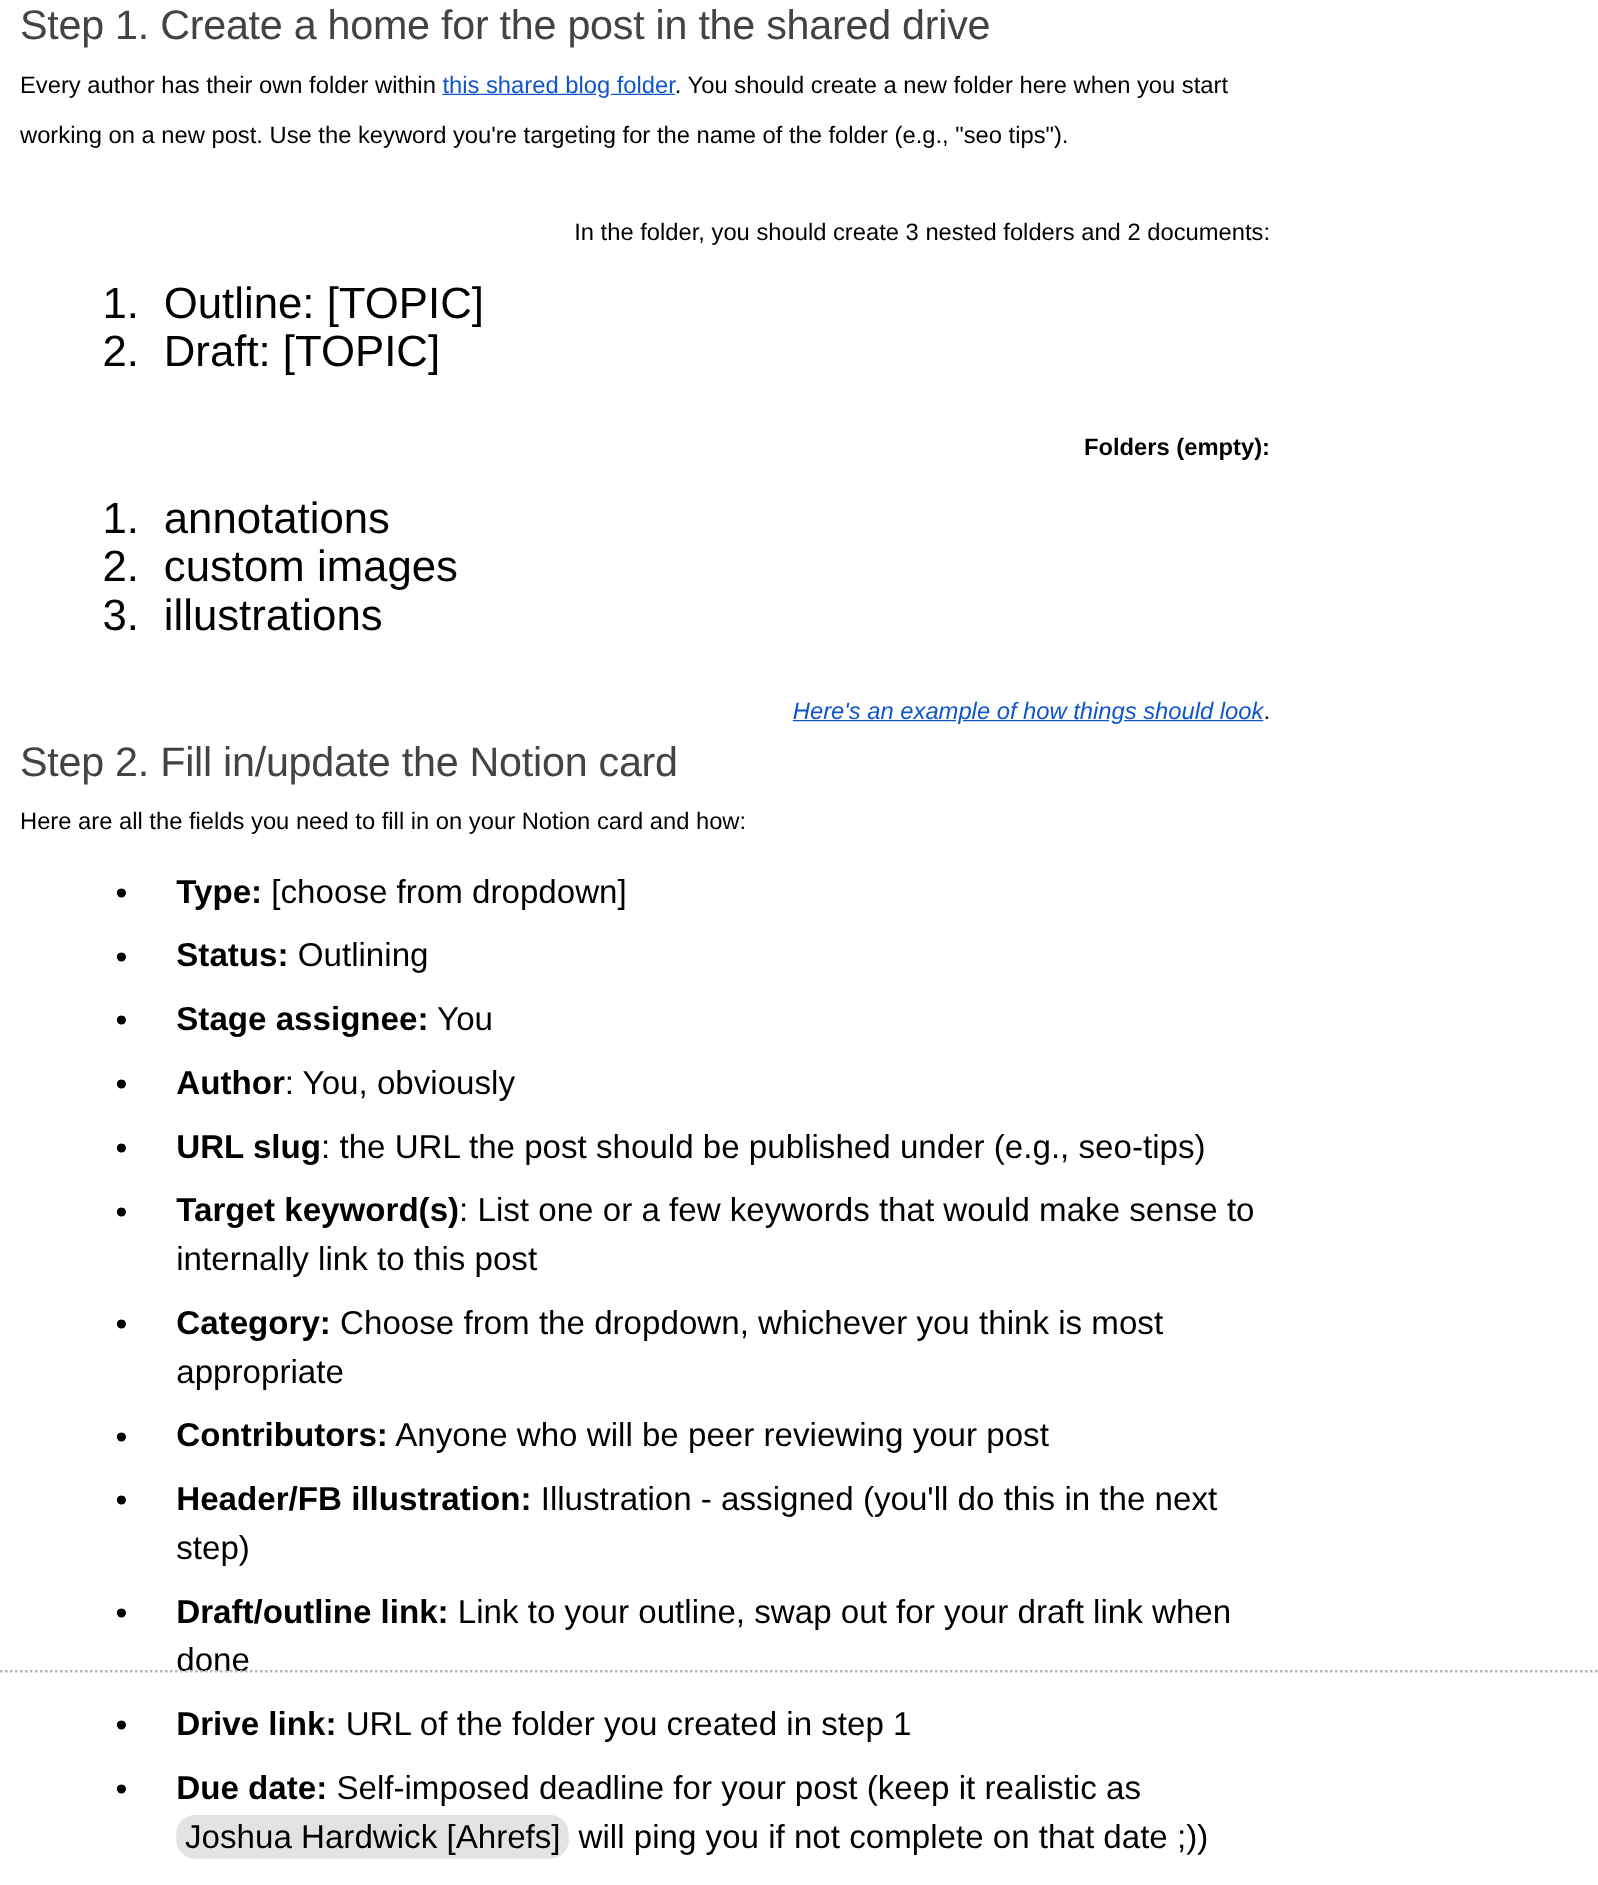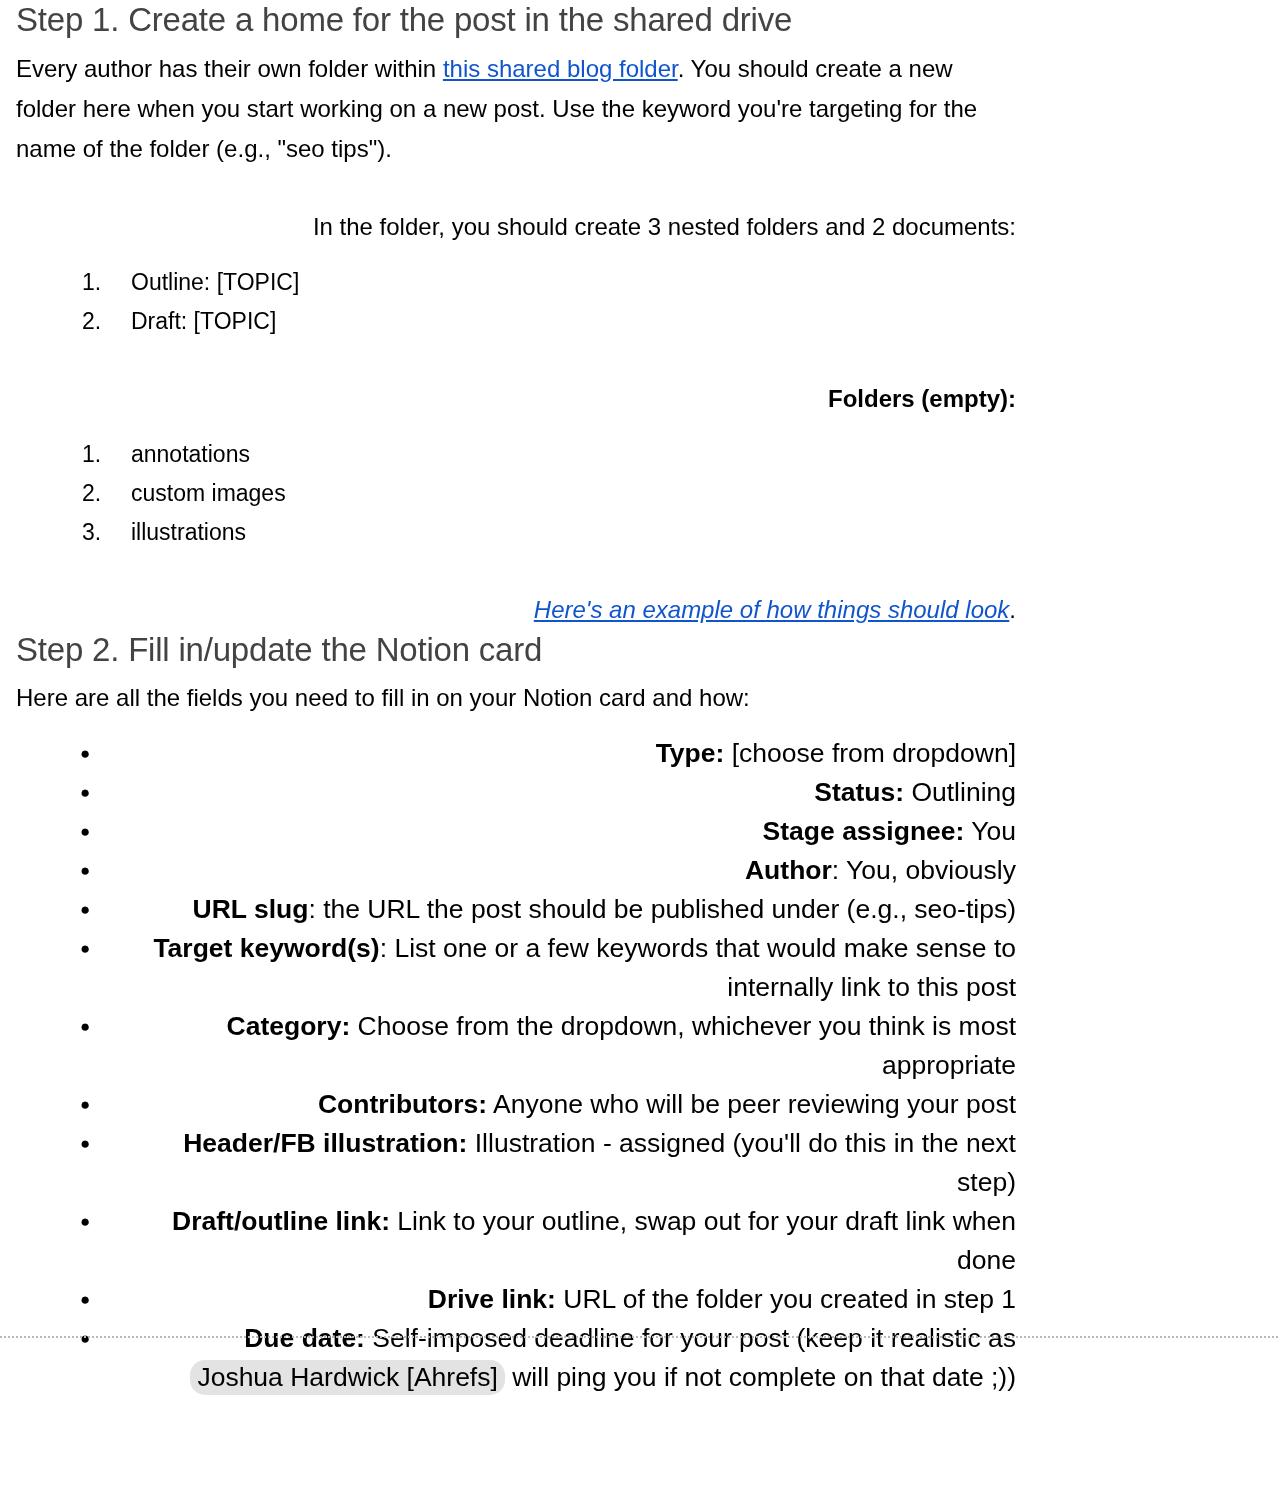--- a/index.html
+++ b/index.html
@@ -27,21 +27,21 @@
     color: #434343;
     margin: 0;
     padding: 0;
     line-height: 1.2;
     letter-spacing: -0.2px;
   }
   .h1-top { padding-top: 13px; }
   .h2-top { margin-top: 58px; }
 
   p.body-para {
-    font-size: 24px;
+    font-size: 19px;
     line-height: 40px;
     margin: 9px 0 0 0;
     padding: 0;
     color: #000000;
   }
   p.gap-para {
     margin-top: 38px;
     text-align: right;
   }
   .lead-bold {
@@ -61,21 +61,21 @@
   }
 
   ol.num-list {
     margin: 16px 0 0 0;
     padding: 0;
     list-style: none;
     counter-reset: numitem;
   }
   ol.num-list > li {
     counter-increment: numitem;
-    font-size: 23px;
+    font-size: 35px;
     line-height: 39px;
     position: relative;
     padding-left: 115px;
     margin: 0;
   }
   ol.num-list > li::before {
     content: counter(numitem) ".";
     position: absolute;
     left: 66px;
     top: 0;
@@ -85,22 +85,21 @@
   ul.bullet-list {
     margin: 16px 0 0 0;
     padding: 0;
     list-style: none;
   }
   ul.bullet-list > li {
     font-size: 26.5px;
     line-height: 39px;
     position: relative;
     padding-left: 113px;
-    margin: 0;
-    text-align: right;
+    margin: 12px;
   }
   ul.bullet-list > li::before {
     content: "\25CF";
     position: absolute;
     left: 64px;
     top: 0;
     font-size: 17px;
     line-height: 39px;
   }
   .b { font-weight: bold; }

